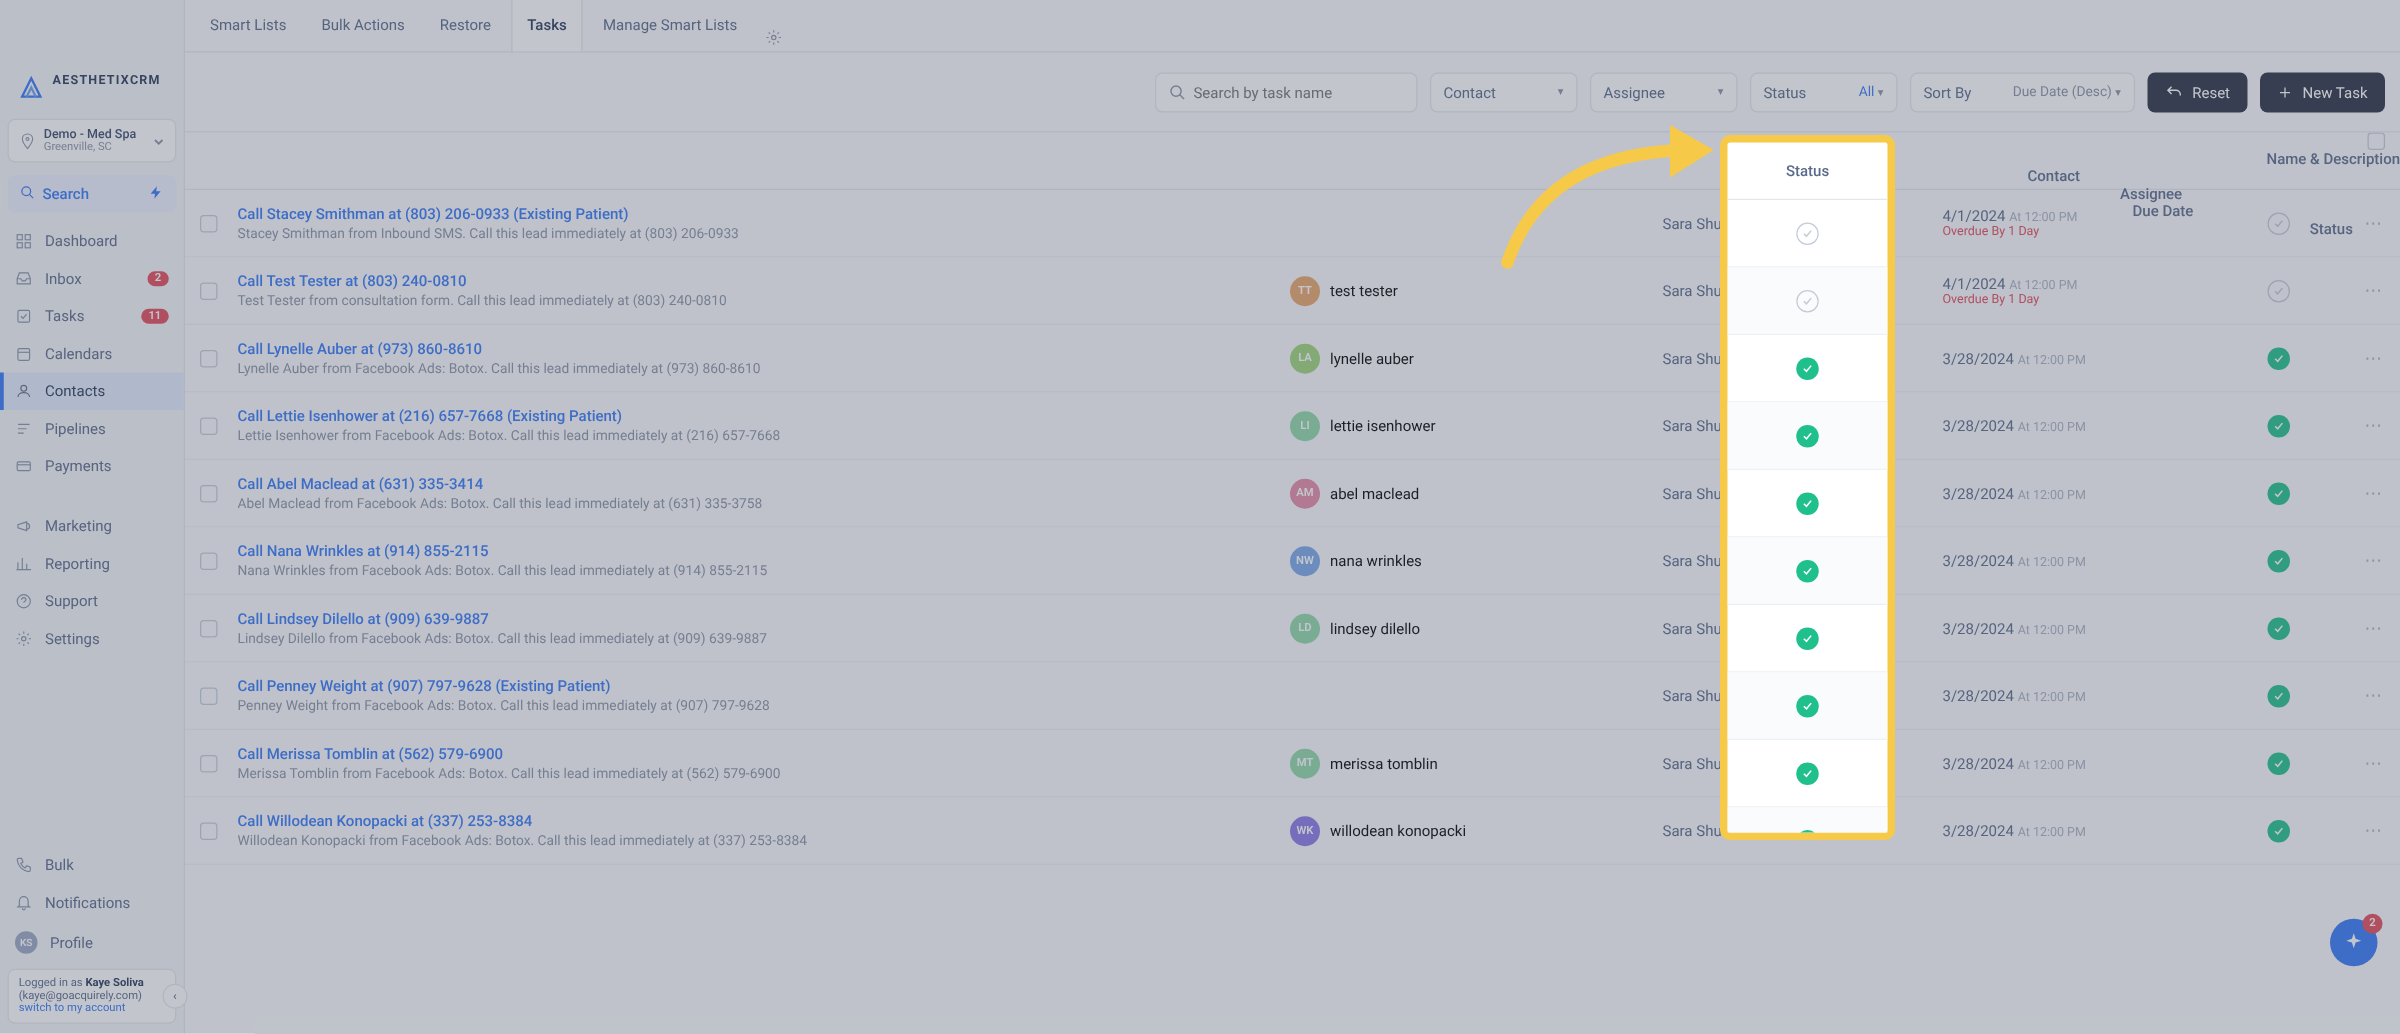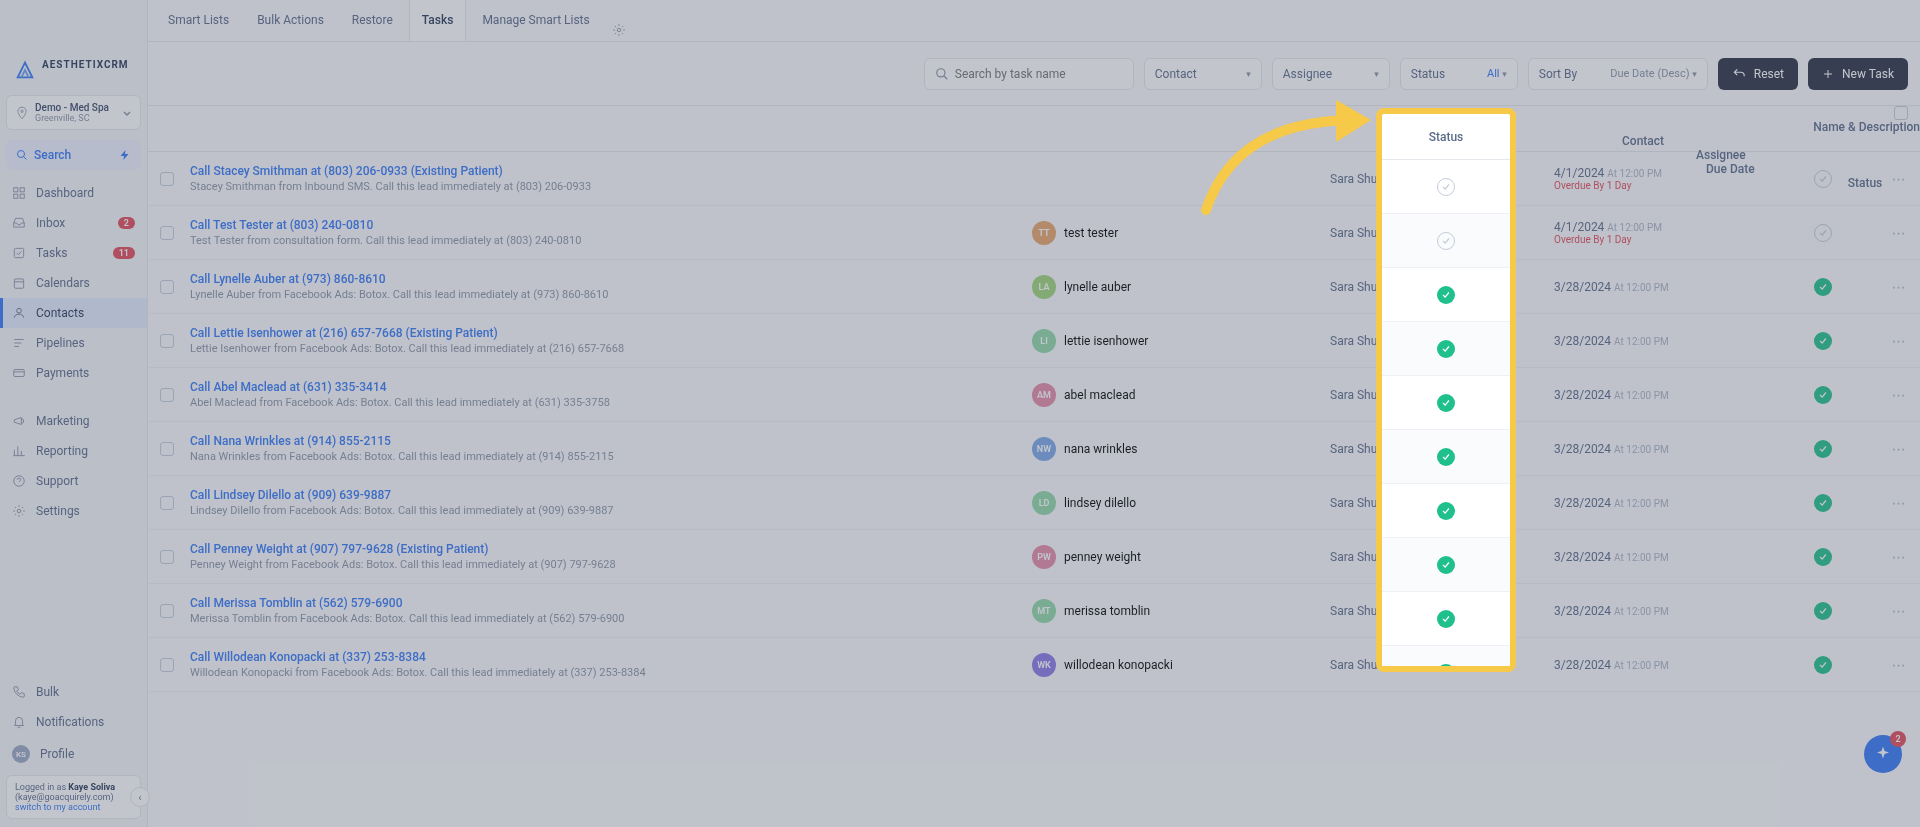--- a/index.html
+++ b/index.html
@@ -8,21 +8,21 @@
 .overlay { position: absolute; inset: 0; background: rgba(80,90,110,0.35); z-index: 5; pointer-events: none; }
 .sidebar { width: 148px; background: #f5f6f8; border-right: 1px solid #e3e6ea; display: flex; flex-direction: column; flex-shrink: 0; }
 .logo { display: flex; gap: 6px; padding: 12px 14px; height: 42px; margin-top: 47px; }
 .logo-mark { width: 22px; height: 22px; }
 .logo-text { font-size: 10px; font-weight: 700; letter-spacing: 1px; color: #2a3a5a; }
 .loc-selector { margin: 6px; background: #fff; border: 1px solid #e3e6ea; border-radius: 6px; padding: 6px 8px; display: flex; align-items: center; gap: 6px; }
 .loc-icon { width: 14px; height: 14px; flex-shrink: 0; }
 .loc-text { flex: 1; }
 .loc-name { font-size: 10px; color: #3a4a6a; font-weight: 500; }
 .loc-sub { font-size: 9px; color: #8a94a6; }
-.search-btn { margin: 4px 6px; background: #edf2fe; border-radius: 6px; padding: 8px 10px; display: flex; align-items: center; gap: 6px; color: #3478f6; font-size: 12px; font-weight: 500; }
+.search-btn { margin: 4px 6px; background: #edf2fe; border-radius: 6px; padding: 8px 10px; display: flex; align-items: flex-start; gap: 6px; color: #3478f6; font-size: 12px; font-weight: 500; }
 .bolt-icon { width: 12px; height: 12px; color: #3478f6; }
 .nav { padding: 4px 0; }
 .nav-item { display: flex; align-items: center; gap: 10px; padding: 8px 12px; font-size: 12px; color: #5a6a8a; cursor: pointer; position: relative; }
 .nav-item.active { background: #e3edfd; color: #2a3a5a; }
 .nav-item.active::before { content:""; position: absolute; left:0; top:0; bottom:0; width:3px; background:#3478f6; }
 .nav-icon { width: 14px; height: 14px; flex-shrink: 0; opacity: 0.7; }
 .nav-badge { background: #e34a5a; color: #fff; font-size: 9px; font-weight: 600; padding: 1px 6px; border-radius: 8px; margin-left: auto; }
 .nav-sep { height: 10px; }
 .sidebar-bottom { margin-top: auto; padding: 6px 0 0 0; }
 .bottom-item { display: flex; align-items: center; gap: 10px; padding: 8px 12px; font-size: 12px; color: #5a6a8a; }
@@ -476,24 +476,20 @@
     <div class="col-menu dots">⋯</div>
   </div>
           <div class="row">
     <div class="col-check">
               <div class="chk"></div>
             </div>
     <div class="col-name">
       <div class="task-title">Call Penney Weight at (907) 797-9628 (Existing Patient)</div>
       <div class="task-desc">Penney Weight from Facebook Ads: Botox. Call this lead immediately at (907) 797-9628</div>
     </div>
-    <div class="col-contact contact-cell">
-      <div class="avatar" style="background:#e78aa6">PW</div>
-      <span>penney weight</span>
-    </div>
     <div class="col-assignee assignee">Sara Shumpert</div>
     <div class="col-due due-date">
       <span>3/28/2024</span> <span class="time">At 12:00 PM</span>
       
     </div>
     <div class="col-status">
               <div class="status-icon status-done">
                 <svg width="10" height="10" viewBox="0 0 24 24">
                   <path d="M5 12l5 5 9-11" fill="none" stroke="currentColor" stroke-width="3"></path>
                 </svg>

